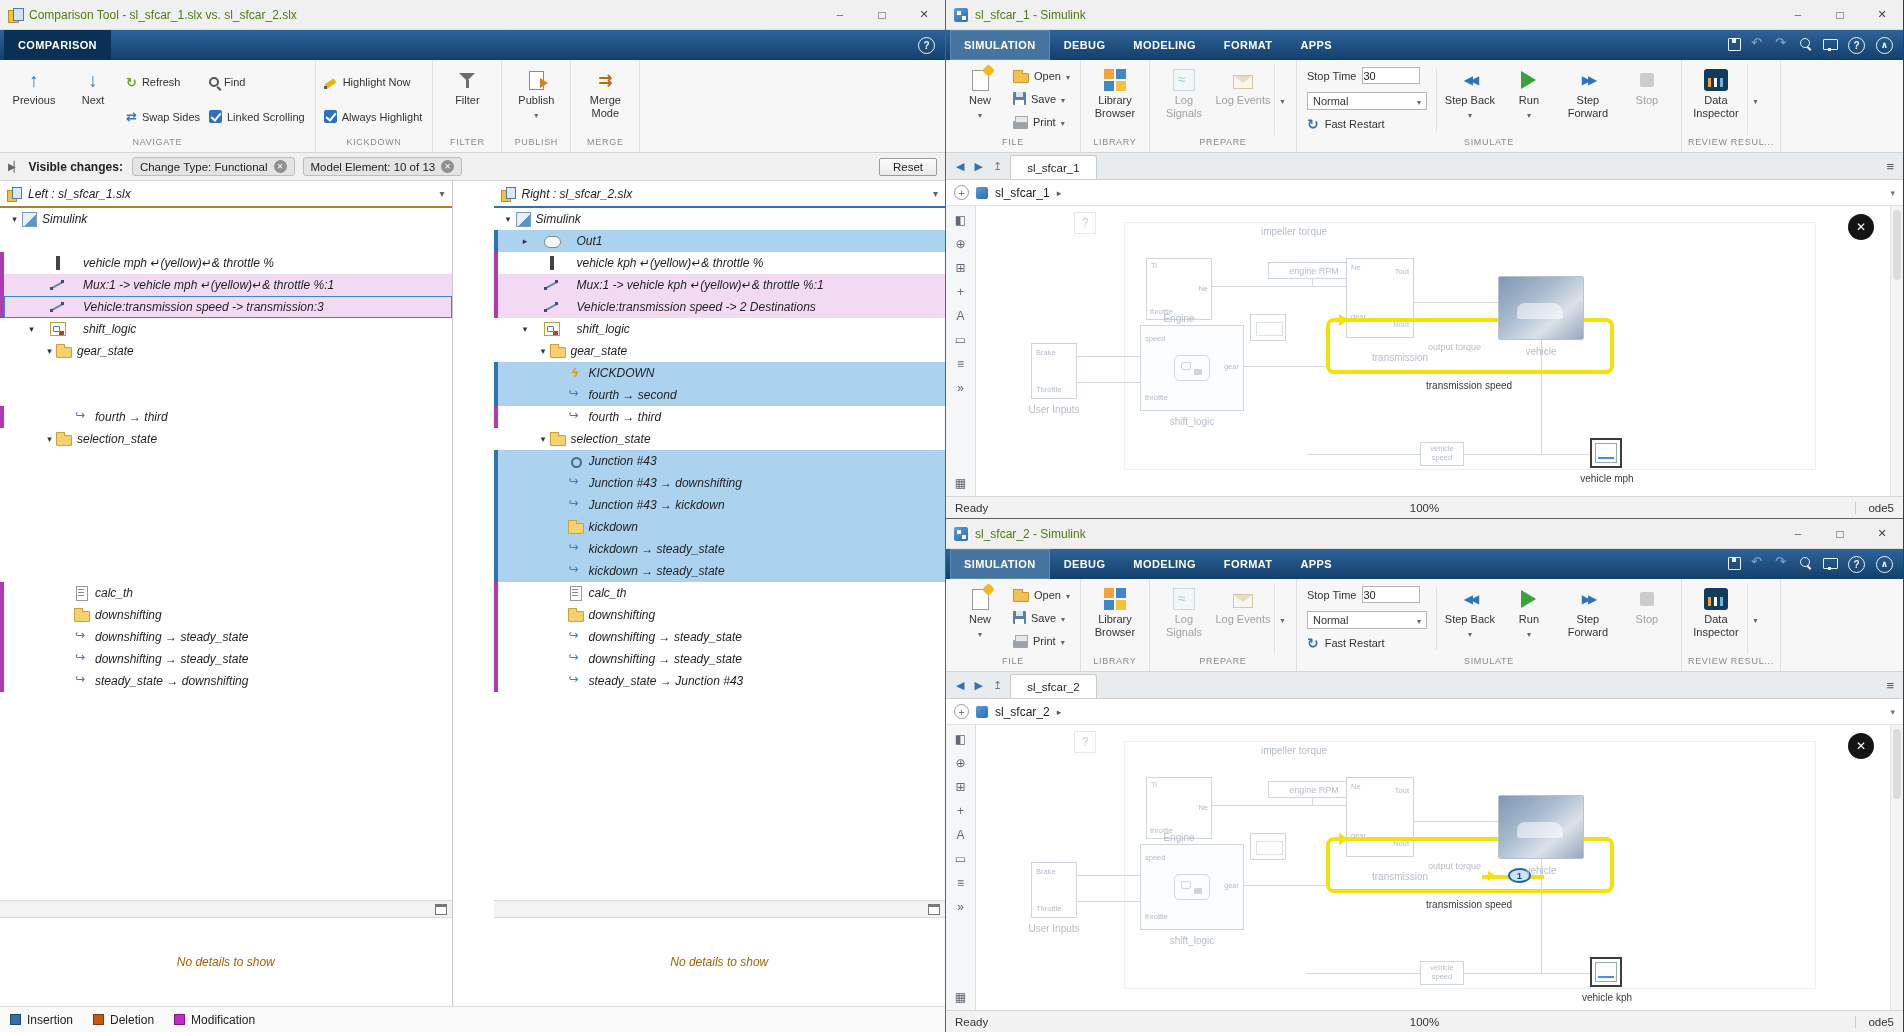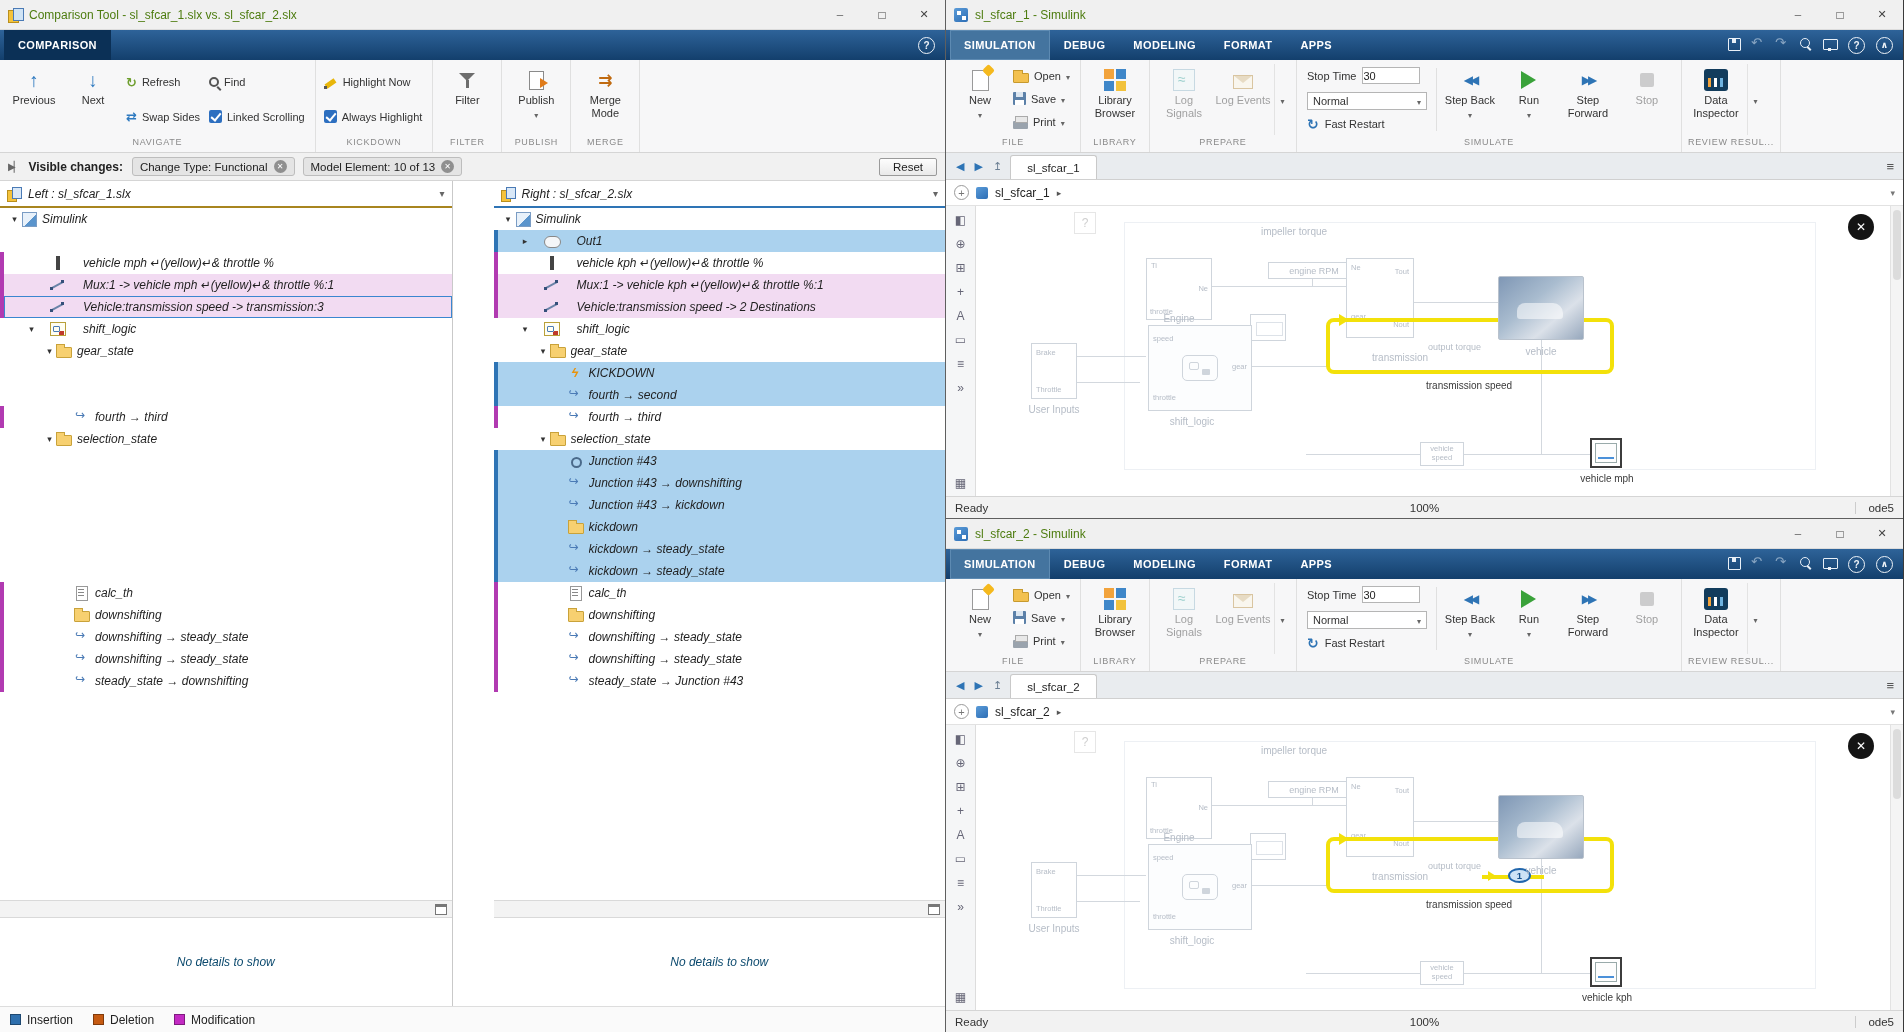--- a/index.html
+++ b/index.html
@@ -152,21 +152,21 @@
   .icon-chart .ticon::before{content:"";position:absolute;left:2px;top:3px;width:5px;height:4px;border:1px solid #4a7ab5;border-radius:1px;box-shadow:5px 4px 0 -1px #c0392b;}
   .icon-folder .ticon{background:#f7d070;border:1px solid #c9a23a;height:11px;margin-top:2px;border-radius:1px;}
   .icon-folder .ticon::before{content:"";position:absolute;top:-4px;left:-1px;width:7px;height:3px;background:#f7d070;border:1px solid #c9a23a;border-bottom:none;}
   .icon-transition .ticon::before{content:"↪";color:#4a7ab5;font-size:12px;position:absolute;left:1px;top:-2px;}
   .icon-junction .ticon::before{content:"";position:absolute;left:3px;top:3px;width:7px;height:7px;border:2px solid #4a6a8a;border-radius:50%;}
   .icon-event .ticon::before{content:"ϟ";color:#e8930c;font-weight:bold;font-size:13px;position:absolute;left:4px;top:-1px;}
   .icon-calc .ticon::before{content:"";position:absolute;left:2px;top:0;width:10px;height:13px;background:#fff;border:1px solid #999;}
   .icon-calc .ticon::after{content:"";position:absolute;left:4px;top:3px;width:6px;height:1px;background:#888;box-shadow:0 3px 0 #888,0 6px 0 #888;}
   .detail-strip{height:18px;background:#f3f3f3;border-top:1px solid #d9d9d9;border-bottom:1px solid #d9d9d9;display:flex;align-items:center;justify-content:flex-end;padding:0 5px;flex:none;}
   .pop-icon{width:12px;height:11px;border:1px solid #777;border-top-width:3px;background:#fff;}
-  .detail-body{height:88px;display:flex;align-items:center;justify-content:center;color:#0c4a6e;font-size:12px;background:#fff;flex:none;}
+  .detail-body{height:88px;display:flex;align-items:center;justify-content:center;color:#a16207;font-size:12px;background:#fff;flex:none;}
   .legend{height:26px;display:flex;align-items:center;gap:20px;padding:0 10px;background:#fafafa;border-top:1px solid #ddd;flex:none;}
   .lg-item{display:flex;align-items:center;gap:6px;font-size:12px;color:#222;}
   .lg-sq{width:11px;height:11px;border:1px solid rgba(0,0,0,.35);}
 
   
   .sim-col{width:957px;display:flex;flex-direction:column;flex:none;}
   .sim-window{display:flex;flex-direction:column;background:#fff;min-height:0;}
   #w1{height:519px;border-bottom:1px solid #5f5f5f;flex:none;}
   #w2{flex:1;}
   .tb-ico-sim{width:14px;height:14px;border-radius:2px;background:linear-gradient(145deg,#5a9bd8,#2d6eb5);position:relative;flex:none;}
@@ -219,21 +219,21 @@
   .yl-arrow{position:absolute;left:363px;top:108px;width:0;height:0;border-left:10px solid #f3e10a;border-top:6px solid transparent;border-bottom:6px solid transparent;}
   .l-trans{left:396px;top:146px;}
   .l-tspeed{left:450px;top:174px;}
   .b-veh{left:522px;top:70px;width:86px;height:64px;background:linear-gradient(140deg,#7f97b5 0%,#a9bccf 40%,#dbe1e9 68%,#97a8bd 100%);border:1px solid #b9c2cd;border-radius:2px;}
   .b-veh::after{content:"";position:absolute;left:18px;top:26px;width:46px;height:16px;background:rgba(255,255,255,.55);border-radius:8px 10px 3px 3px;}
   .l-veh{left:522px;top:140px;width:86px;text-align:center;}
   .l-otq{left:452px;top:136px;font-size:9px;}
   .b-inp{left:55px;top:137px;width:46px;height:56px;}
   .p-brake{left:4px;top:4px;} .p-throttle2{left:4px;bottom:4px;}
   .l-ui{left:41px;top:198px;width:74px;text-align:center;}
-  .b-shift{left:172px;top:119px;width:104px;height:86px;background:#fcfdfe;}
+  .b-shift{left:164px;top:119px;width:104px;height:86px;background:#fcfdfe;}
   .p-speed{left:4px;top:8px;} .p-thr3{left:4px;bottom:8px;} .p-gear{right:4px;top:36px;}
   .chartglyph{position:absolute;left:50%;top:50%;width:36px;height:26px;margin:-13px 0 0 -18px;border:1px solid #cfd5dc;border-radius:5px;}
   .chartglyph::after{content:"";position:absolute;left:6px;top:6px;width:8px;height:6px;border:1px solid #cfd5dc;border-radius:2px;box-shadow:12px 6px 0 -1px #cfd5dc;}
   .l-shift{left:164px;top:210px;width:104px;text-align:center;}
   .b-vspeed{left:444px;top:236px;width:44px;height:24px;font-size:7.5px;display:flex;align-items:center;justify-content:center;text-align:center;line-height:1.15;}
   .b-scope{left:614px;top:232px;width:32px;height:30px;border:2px solid #3c3c3c;}
   .scope-screen{position:absolute;left:3px;top:3px;right:3px;bottom:3px;border:1px solid #9aa;background:#fdfdfd;}
   .scope-screen::after{content:"";position:absolute;left:2px;bottom:3px;width:16px;height:2px;background:#4a90d9;}
   .l-scope{left:596px;top:267px;width:70px;text-align:center;}
   .ln1{left:236px;top:80px;width:134px;height:1px;}

